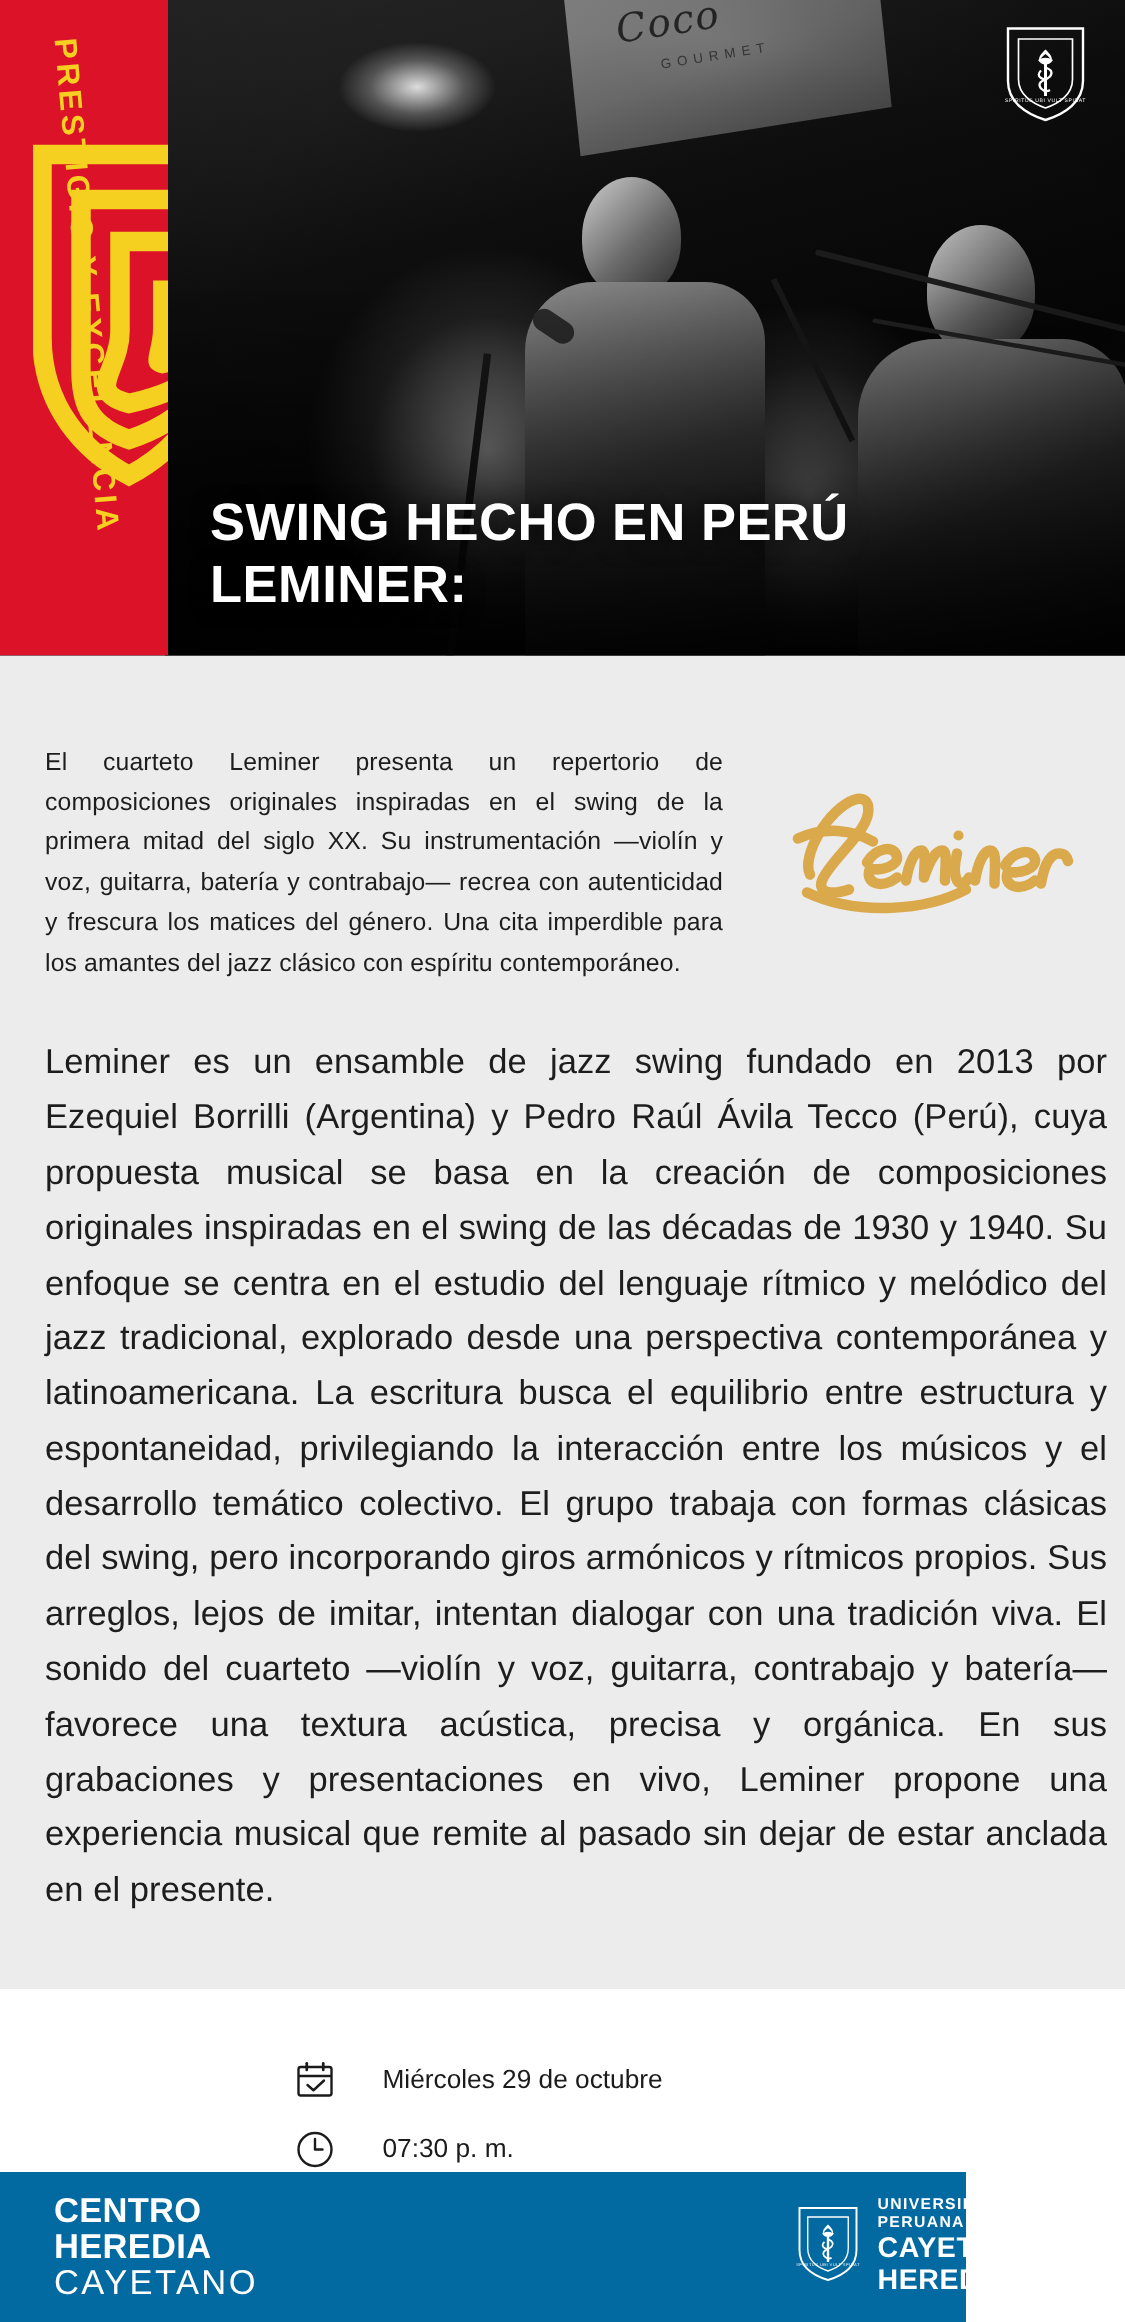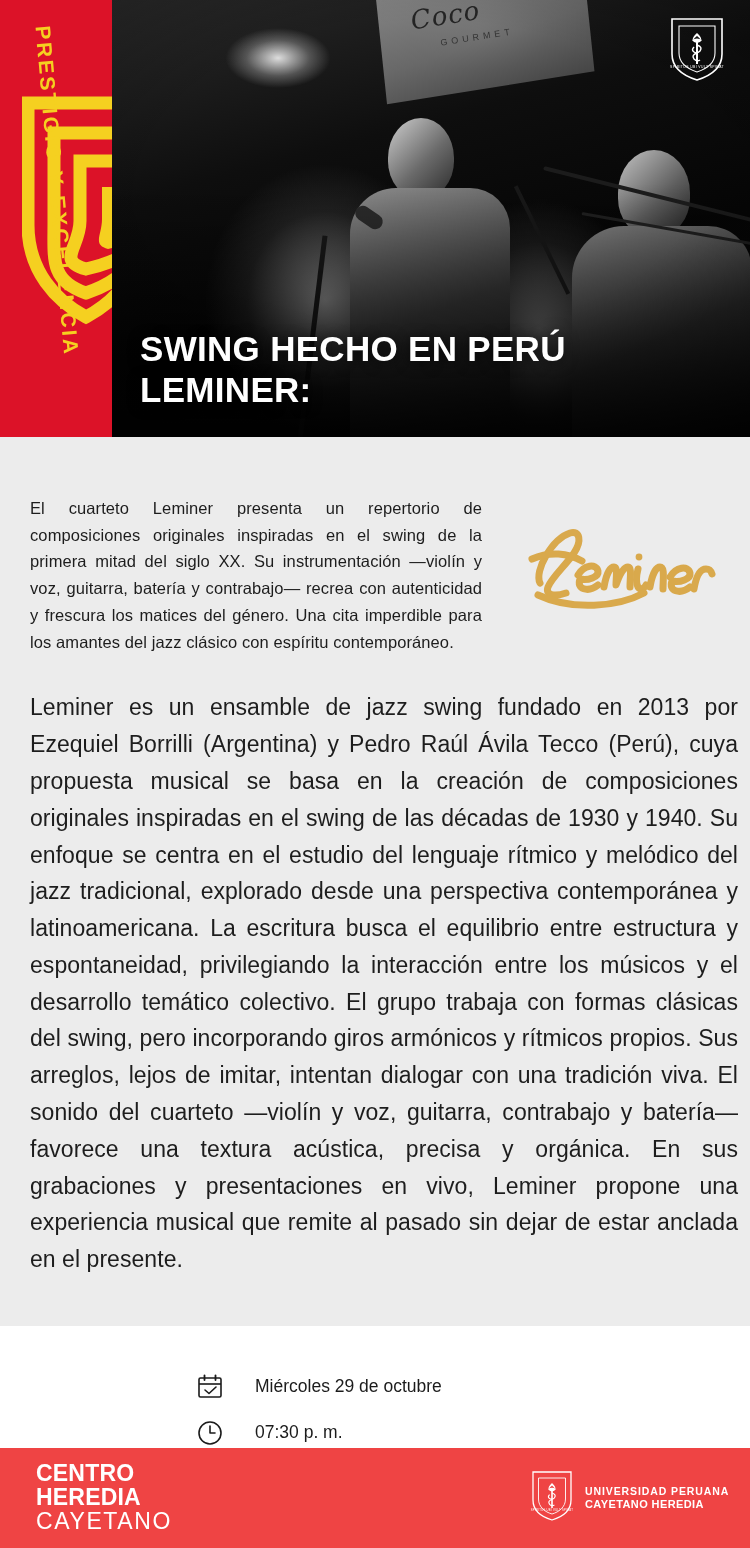--- a/index.html
+++ b/index.html
@@ -117,31 +117,31 @@
   .cta-wrap { text-align:center; padding:34px 0 0 0; }
   .cta {
     display:inline-block; background:#E01E2D; color:#fff;
     font-weight:bold; font-size:24px; letter-spacing:.2px;
     padding:15px 36px; border-radius:8px; border:none; cursor:pointer;
     font-family:"Liberation Sans", sans-serif;
   }
 
   
   .footer {
-    position:absolute; left:0; bottom:0; width:750px; height:100px;
-    background:#ef4444; display:flex; align-items:center;
+    position:absolute; left:0; bottom:0; width:644px; height:100px;
+    background:#0369a1; display:flex; align-items:center;
   }
   .ccc { margin-left:36px; color:#fff; line-height:1.04; }
   .ccc .b { font-weight:bold; font-size:23px; letter-spacing:.2px; }
   .ccc .l { font-weight:normal; font-size:23px; letter-spacing:1.6px; }
   .upch { position:absolute; left:530px; top:50%; transform:translateY(-50%);
           display:flex; align-items:center; gap:11px; }
   .upch-txt { color:#fff; line-height:1.12; }
   .upch-txt .t1 { font-size:10.5px; font-weight:bold; letter-spacing:.9px; }
-  .upch-txt .t2 { font-size:11px; font-weight:bold; letter-spacing:.4px; }
+  .upch-txt .t2 { font-size:19px; font-weight:bold; letter-spacing:.4px; }
 </style>
 </head>
 <body>
 
 <div class="poster">
 
   <div class="hero">
 
     <div class="hero-photo">
       <div class="hero-sign"></div>

